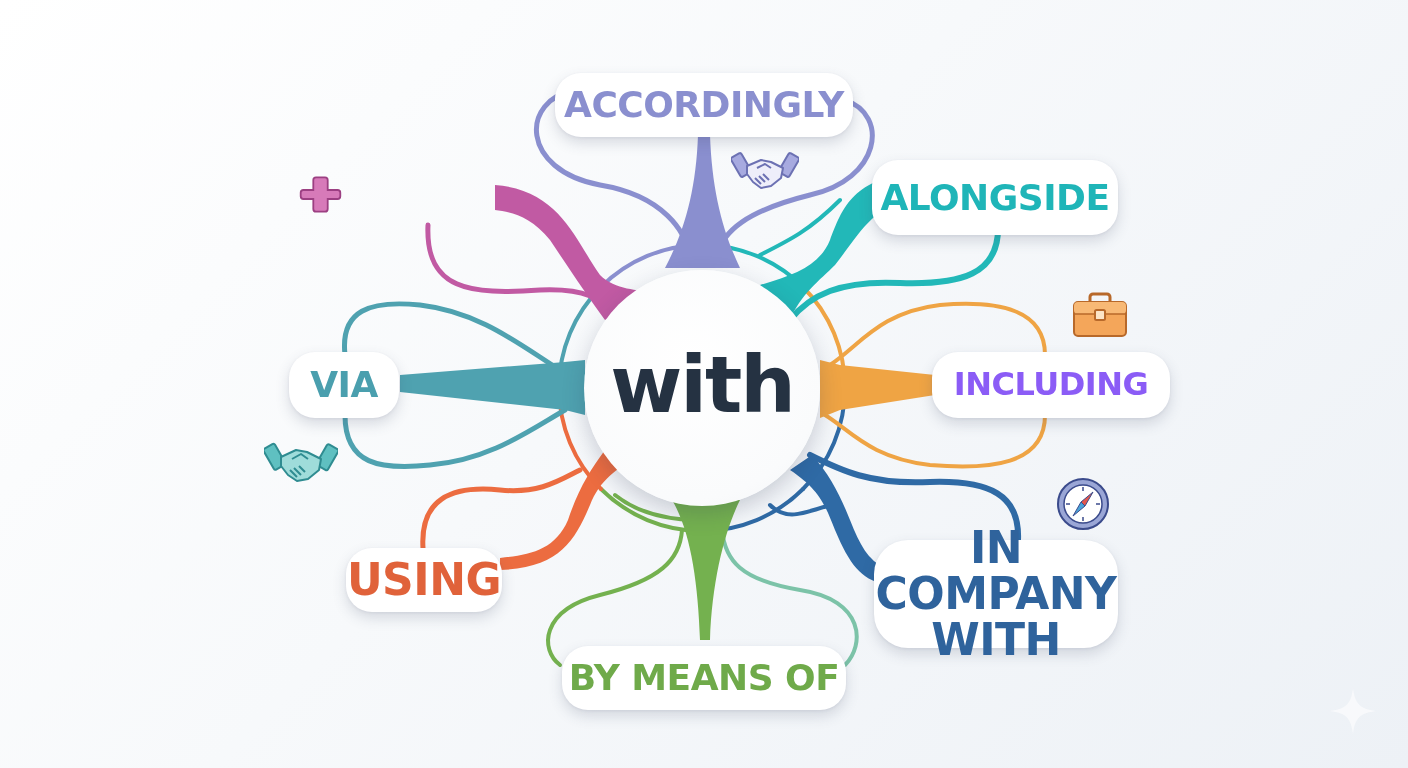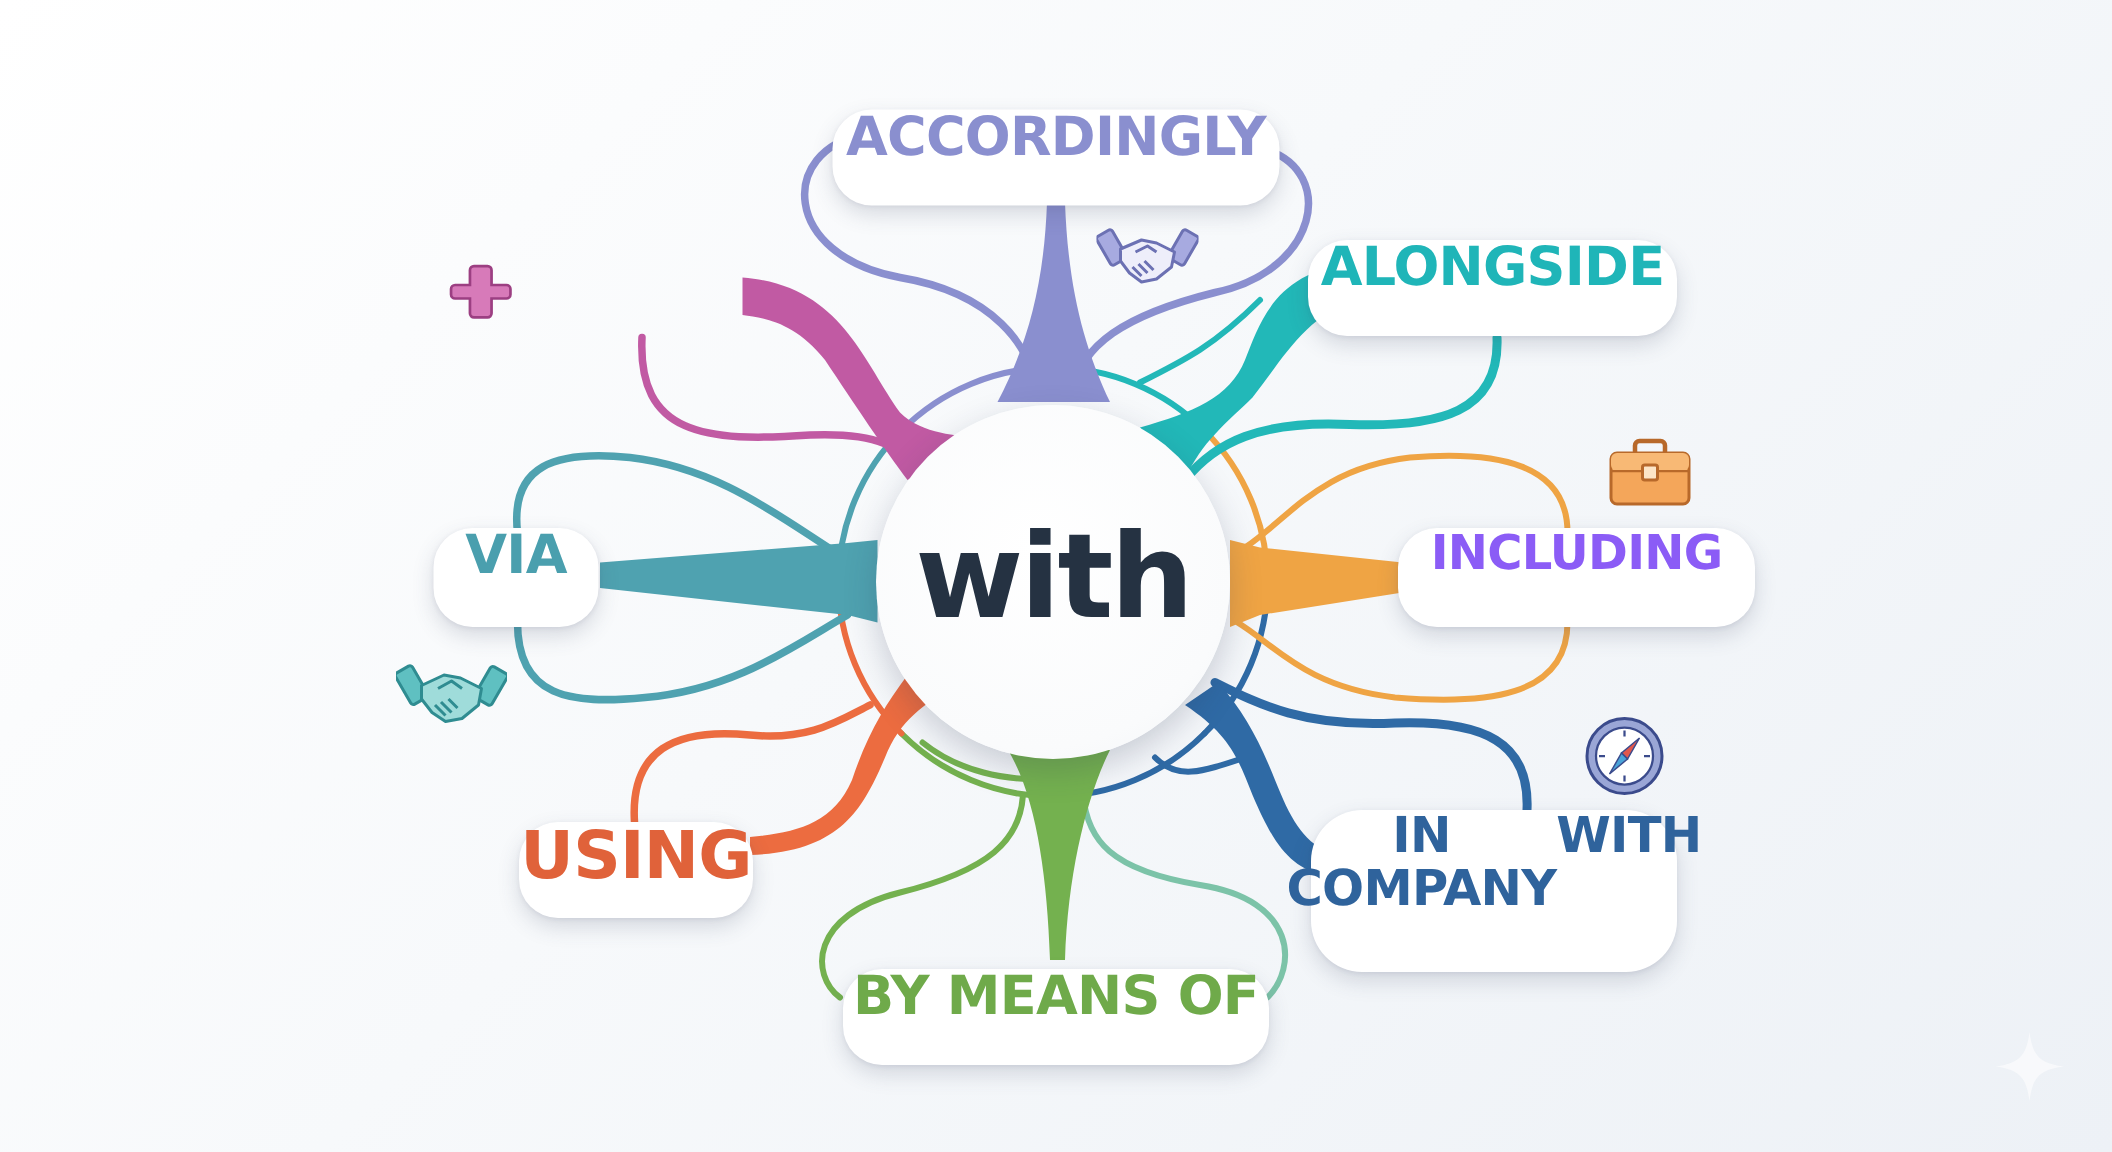--- a/index.html
+++ b/index.html
@@ -9,21 +9,21 @@
       font-family: "DejaVu Sans", "Liberation Sans", sans-serif;
       position: relative;
     }
     #stage { position: absolute; left: 0; top: 0; width: 1408px; height: 768px; }
     svg.links { position: absolute; left: 0; top: 0; width: 1408px; height: 768px; }
     .pill {
       position: absolute;
       background: #ffffff;
       border-radius: 26px;
       box-shadow: 0 6px 14px rgba(60, 70, 100, 0.18), 0 1px 3px rgba(60,70,100,0.08);
-      display: flex; align-items: flex-start; justify-content: center;
+      display: flex; align-items: center; justify-content: center;
       font-weight: bold;
       text-align: center;
       line-height: 1.05;
       letter-spacing: -0.5px;
     }
     .hub {
       position: absolute;
       left: 584px; top: 270px; width: 236px; height: 236px;
       border-radius: 50%;
       background: radial-gradient(circle at 45% 40%, #ffffff 0%, #fafbfc 70%, #f1f3f6 100%);
@@ -99,37 +99,37 @@
 
   <div class="hub">
     <span class="hub-label">with</span>
   </div>
 
   <div class="pill" style="left:555px; top:73px; width:298px; height:64px; font-size:36px; color:#8a8fcf;">
     <span>ACCORDINGLY</span>
   </div>
 
 
-  <div class="pill" style="left:872px; top:160px; width:246px; height:64px; font-size:36px; color:#1fb5b8;">
+  <div class="pill" style="left:872px; top:160px; width:246px; height:75px; font-size:36px; color:#1fb5b8;">
     <span>ALONGSIDE</span>
   </div>
 
   <div class="pill" style="left:289px; top:352px; width:110px; height:66px; font-size:36px; color:#4a9fae;">
     <span>VIA</span>
   </div>
 
   <div class="pill" style="left:932px; top:352px; width:238px; height:66px; font-size:32px; color:#8b5cf6;">
     <span>INCLUDING</span>
   </div>
 
   <div class="pill" style="left:346px; top:548px; width:156px; height:64px; font-size:44px; color:#e0623a;">
     <span>USING</span>
   </div>
 
-  <div class="pill" style="left:874px; top:540px; width:244px; height:108px; font-size:33px; color:#2f639c; flex-direction:row; border-radius:34px;">
+  <div class="pill" style="left:874px; top:540px; width:244px; height:108px; font-size:44px; color:#2f639c; flex-direction:column; border-radius:34px;">
     <span>IN COMPANY</span>
     <span>WITH</span>
   </div>
 
   <div class="pill" style="left:562px; top:636px; width:284px; height:64px; font-size:36px; color:#6faa4a;margin-top:10px;">
     <span>BY MEANS OF</span>
   </div>
 
   <svg class="icon" style="left:298px; top:172px;" width="46" height="46" viewBox="0 0 46 46">
     <path d="M18 4 h10 a3 3 0 0 1 3 3 v11 h11 a3 3 0 0 1 3 3 v4 a3 3 0 0 1 -3 3 h-11 v11 a3 3 0 0 1 -3 3 h-10 a3 3 0 0 1 -3 -3 v-11 h-11 a3 3 0 0 1 -3 -3 v-4 a3 3 0 0 1 3 -3 h11 v-11 a3 3 0 0 1 3 -3 z" transform="scale(0.9) translate(2 2)" fill="#d77ab9" stroke="#9c3f82" stroke-width="2"></path>

